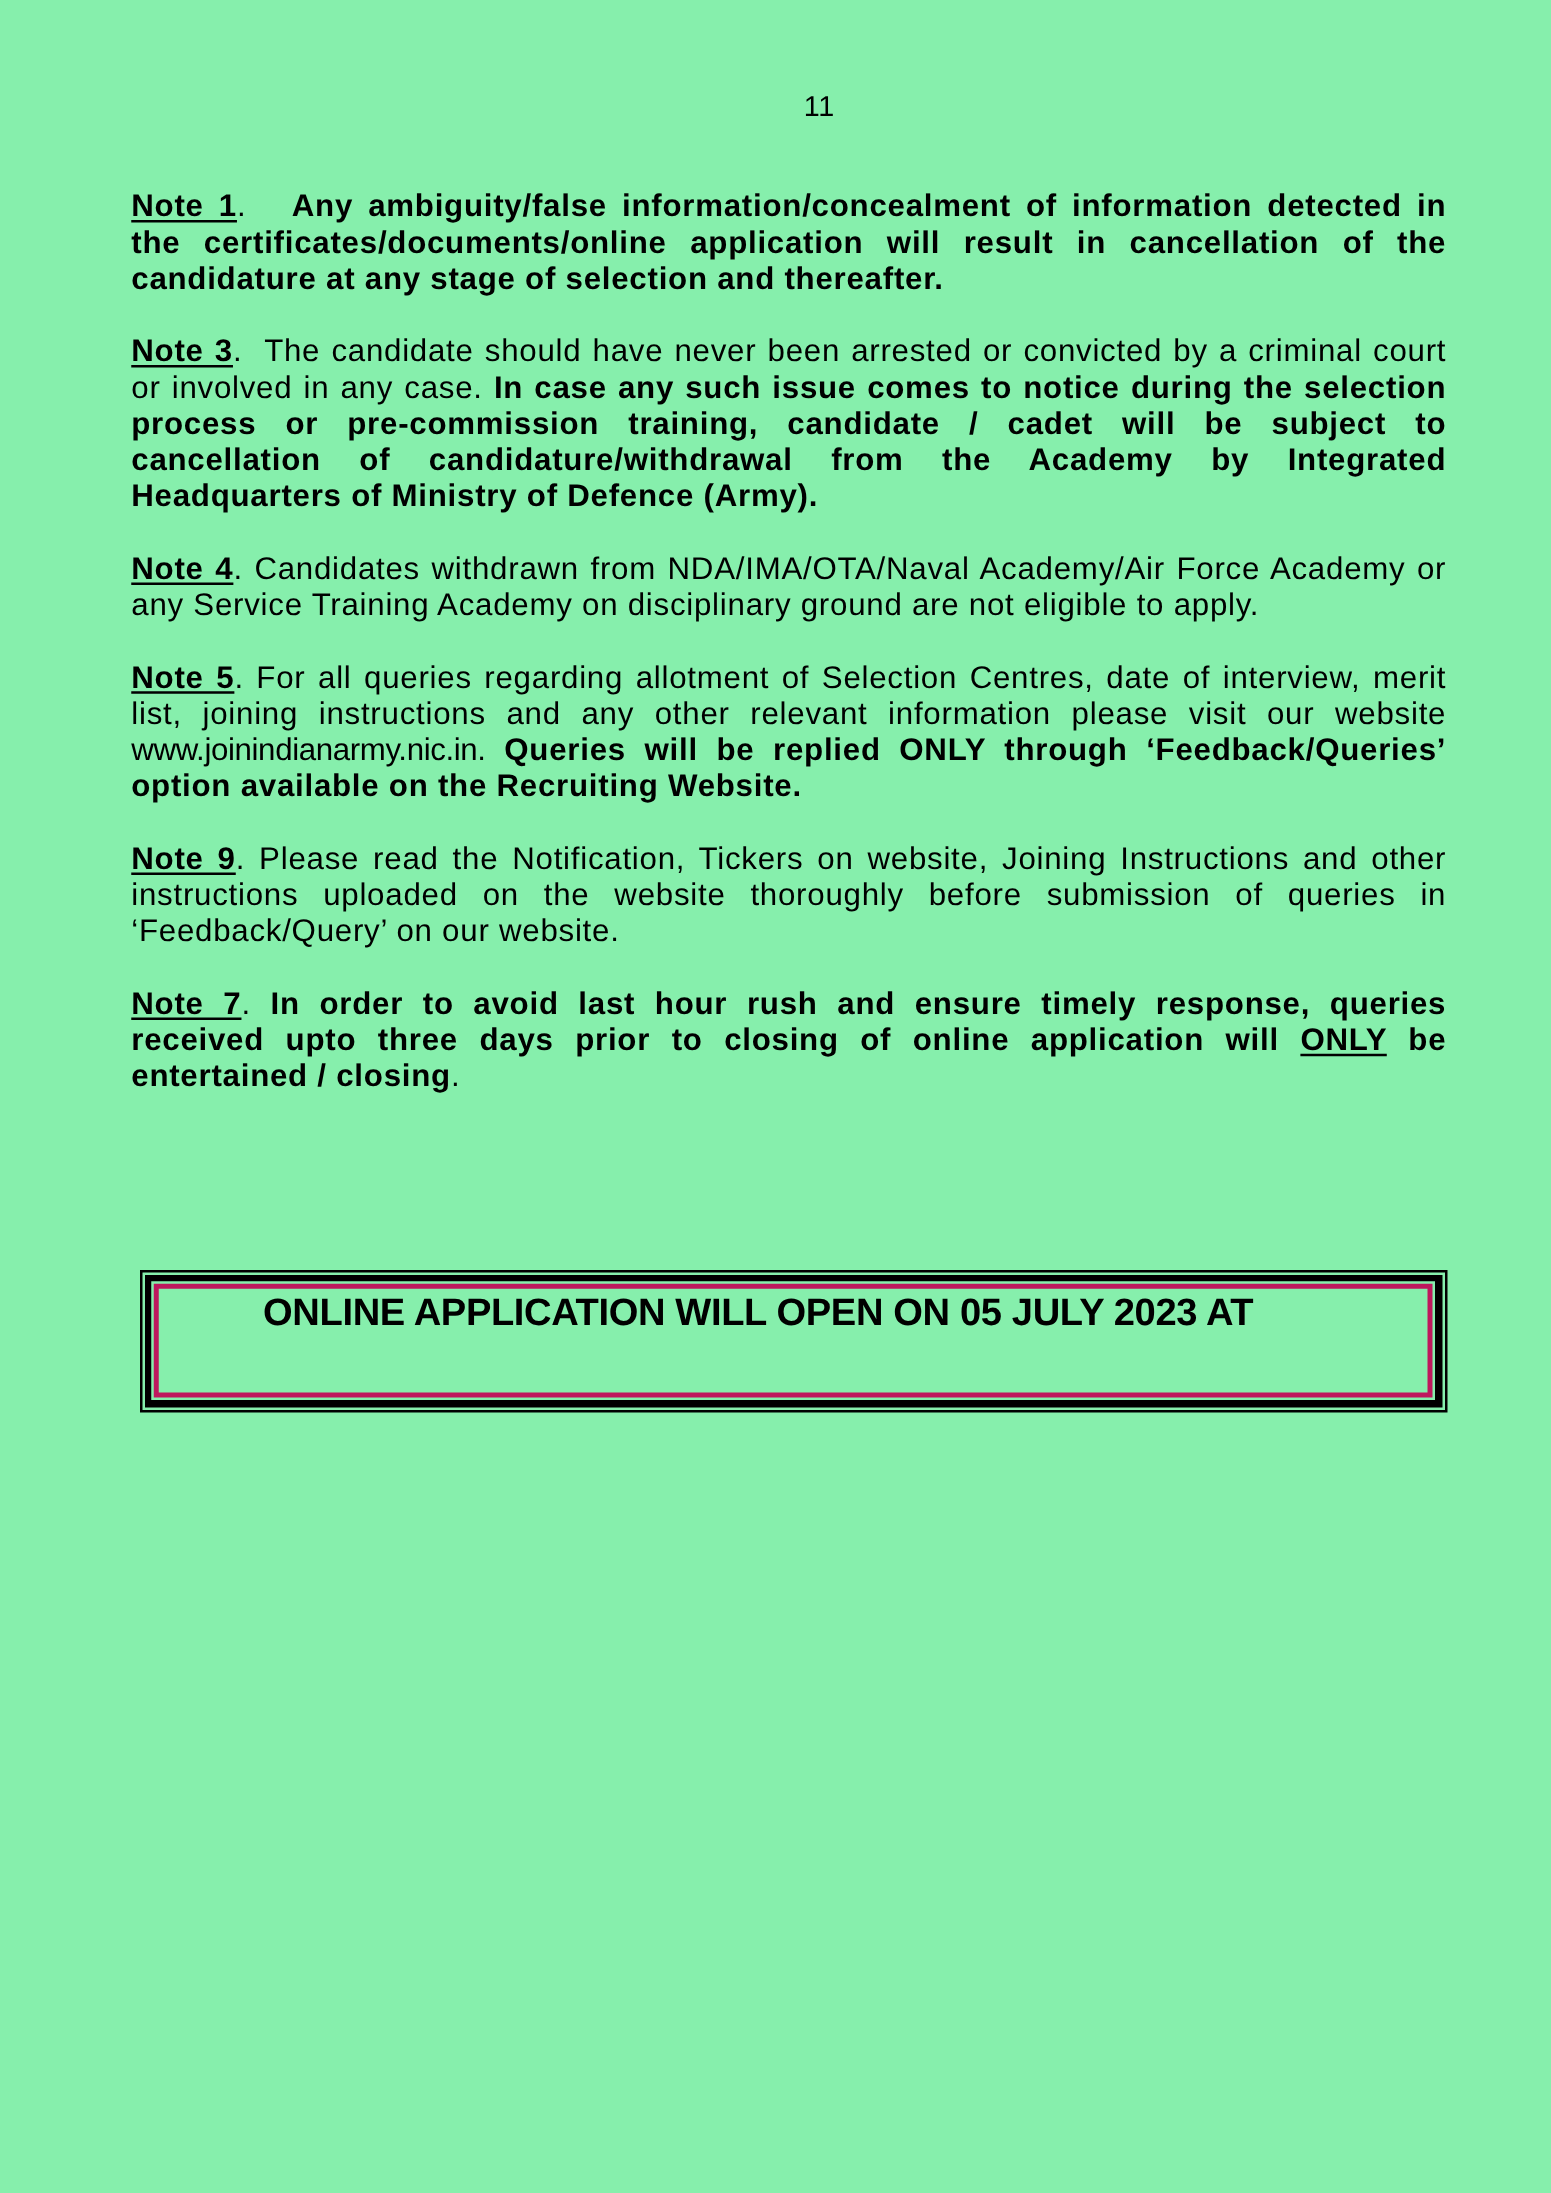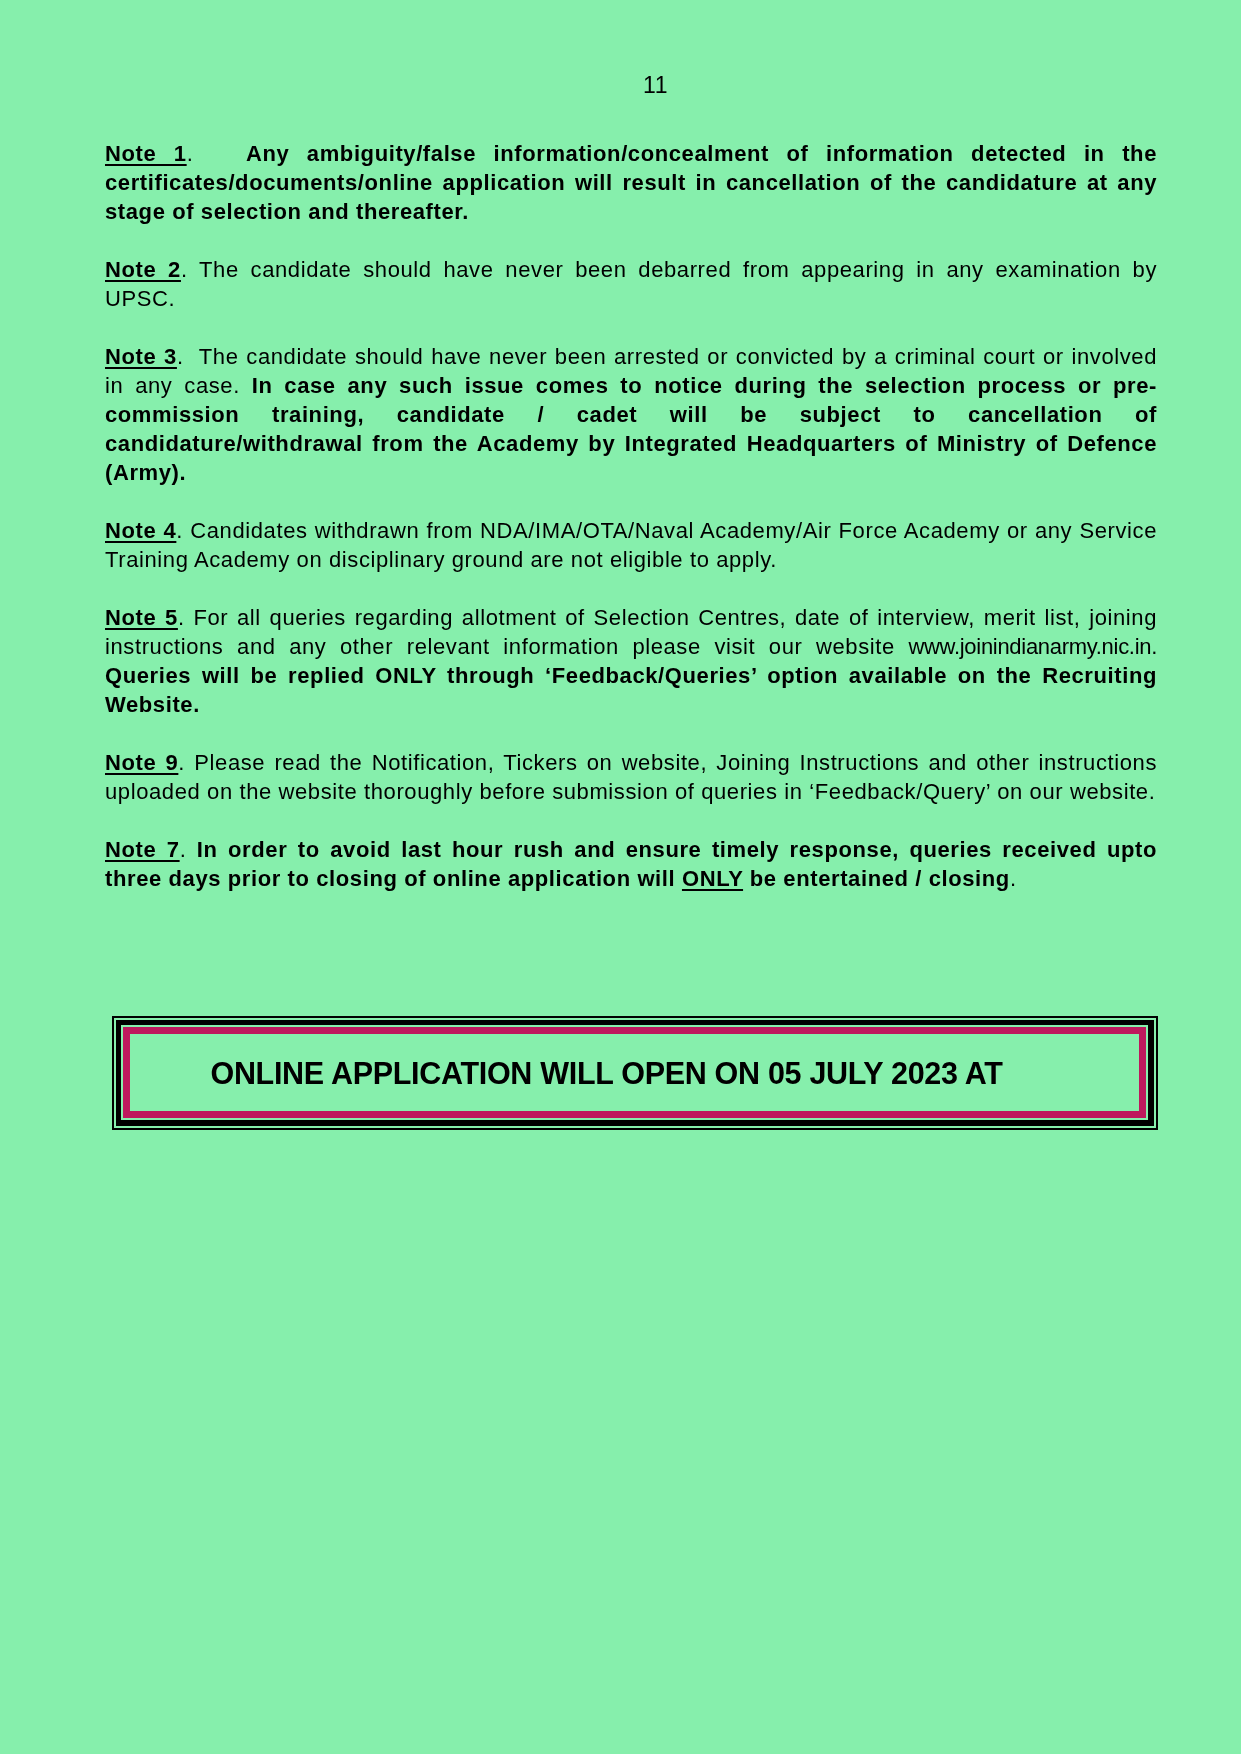--- a/index.html
+++ b/index.html
@@ -3,59 +3,58 @@
   <meta charset="utf-8">
   <style>
     html, body { margin: 0; padding: 0; background: #ffffff; }
     body { width: 1241px; height: 1754px; position: relative; overflow: hidden; color: #000; }
     .page { position: absolute; left: 0; top: 0; width: 1241px; height: 1754px; background: #86efac; }
     .page-number {
       position: absolute; top: 72px; left: 0; width: 1311px; text-align: center;
       font-family: "Liberation Sans", sans-serif; font-size: 23px; letter-spacing: 0.5px;
     }
     .notes {
-      position: absolute; left: 105px; top: 139px; width: 1052px;
-      font-family: "Liberation Sans", sans-serif; font-size: 22px; line-height: 29px;
+      position: absolute; left: 105px; top: 151px; width: 1052px;
+      font-family: "Liberation Sans", sans-serif; font-size: 25px; line-height: 29px;
       letter-spacing: 0.6px;
     }
     .note { margin: 0 0 29px 0; text-align: justify; text-align-last: left; }
     .note-label { font-weight: bold; text-decoration: underline; text-underline-offset: 3px; }
     .b { font-weight: bold; }
     .u { text-decoration: underline; text-underline-offset: 3px; }
     .announce-box {
       position: absolute; left: 112px; top: 1016px; width: 1046px; height: 114px;
       box-sizing: border-box; border: 2px solid #000; padding: 2px;
     }
     .announce-inner1 {
       width: 100%; height: 100%; box-sizing: border-box;
       border-top: 5px solid #000; border-left: 5px solid #000;
       border-right: 6px solid #000; border-bottom: 6px solid #000;
       padding: 2px;
     }
     .announce-inner2 {
-      width: 100%; height: 100%; box-sizing: border-box; border: 7px solid #be185d;
-      display: flex; flex-direction: column; justify-content: center; align-items: center;
+      width: 100%; height: 100%; box-sizing: border-box; border: 4px solid #be185d;
+      display: flex; flex-direction: row; justify-content: center; 
       font-family: "Liberation Sans", sans-serif; font-weight: bold; font-size: 30.5px; line-height: 38px;
       letter-spacing: -0.3px;
     }
     .announce-line1 { margin-left: -56px; }
     .announce-line2 { margin-left: 30px; }
   </style>
 </head>
 <body>
 
 <div class="page">
 
   <div class="page-number">11</div>
 
   <div class="notes">
 
     <p class="note"><span class="note-label">Note 1</span><span style="white-space:pre">.   </span><span class="b">Any ambiguity/false information/concealment of information detected in the certificates/documents/online application will result in cancellation of the candidature at any stage of selection and thereafter.</span></p>
 
-    <p class="note"><span class="note-label">Note 2</span><span style="white-space:pre">. </span><span>The candidate should have never been debarred from appearing in any examination by UPSC.</span></p>
 
     <p class="note"><span class="note-label">Note 3</span><span style="white-space:pre">.  </span><span>The candidate should have never been arrested or convicted by a criminal court or involved in any case. </span><span class="b">In case any such issue comes to notice during the selection process or pre-commission training, candidate / cadet will be subject to cancellation of candidature/withdrawal from the Academy by Integrated Headquarters of Ministry of Defence (Army).</span></p>
 
     <p class="note"><span class="note-label">Note 4</span><span style="white-space:pre">. </span><span>Candidates withdrawn from NDA/IMA/OTA/Naval Academy/Air Force Academy or any Service Training Academy on disciplinary ground are not eligible to apply.</span></p>
 
     <p class="note"><span class="note-label">Note 5</span><span style="white-space:pre">. </span><span>For all queries regarding allotment of Selection Centres, date of interview, merit list, joining instructions and any other relevant information please visit our website </span><span style="letter-spacing:-0.3px">www.joinindianarmy.nic.in.</span><span class="b"> Queries will be replied ONLY through ‘Feedback/Queries’ option available on the Recruiting Website.</span></p>
 
     <p class="note"><span class="note-label">Note 9</span><span style="white-space:pre">. </span><span>Please read the Notification, Tickers on website, Joining Instructions and other instructions uploaded on the website thoroughly before submission of queries in ‘Feedback/Query’ on our website.</span></p>
 
     <p class="note"><span class="note-label">Note 7</span><span style="white-space:pre">. </span><span class="b">In order to avoid last hour rush and ensure timely response, queries received upto three days prior to closing of online application will </span><span class="b u">ONLY</span><span class="b"> be entertained / closing</span><span>.</span></p>

